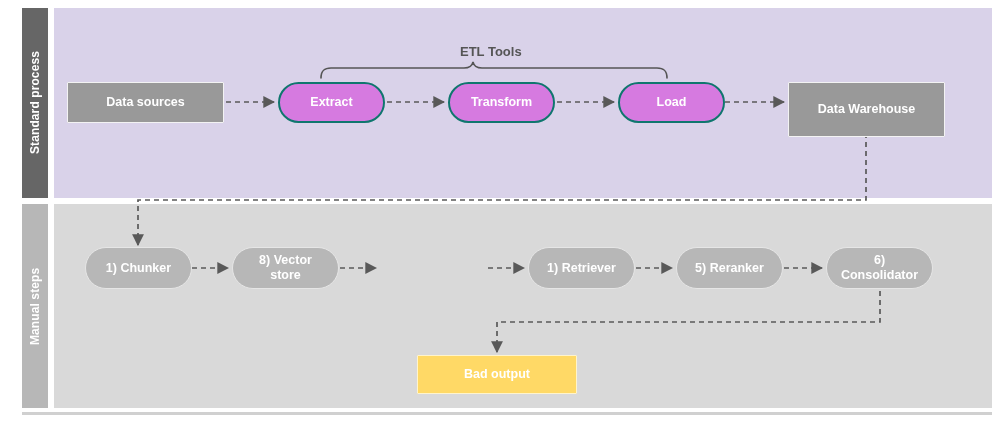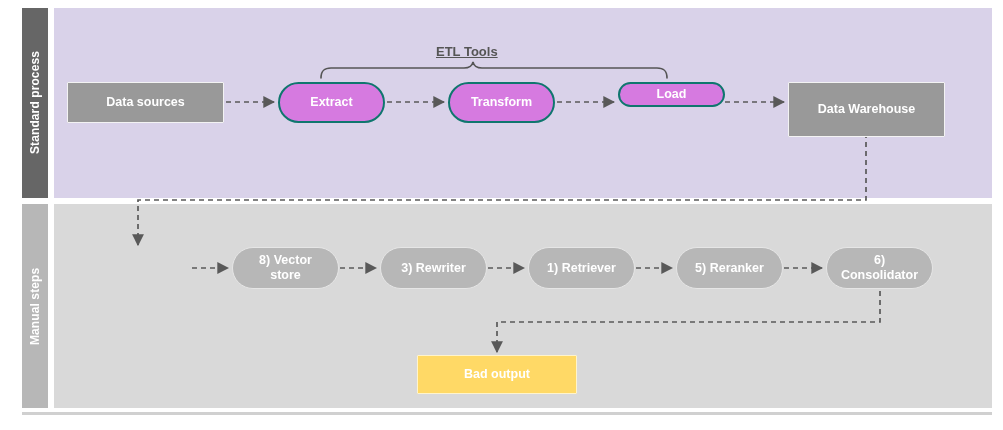--- a/index.html
+++ b/index.html
@@ -157,37 +157,37 @@
       <line x1="192" y1="268" x2="228" y2="268"></line>
       <line x1="340" y1="268" x2="376" y2="268"></line>
       <line x1="488" y1="268" x2="524" y2="268"></line>
       <line x1="636" y1="268" x2="672" y2="268"></line>
       <line x1="784" y1="268" x2="822" y2="268"></line>
     </g>
 
     <path d="M 880 291 L 880 322 L 497 322 L 497 352" stroke="#595959" stroke-width="1.7" fill="none" stroke-dasharray="5,4" marker-end="url(#arrow)"></path>
   </svg>
 
-  <div class="bracket-label" style="left:436px; top:44px;text-decoration:underline;">ETL Tools</div>
+  <div class="bracket-label" style="left:460px; top:44px;">ETL Tools</div>
 
   <div class="node rect" style="left:67px; top:82px; width:157px; height:41px;">Data sources</div>
 
   <div class="node pill-magenta" style="left:278px; top:82px; width:107px; height:41px;">Extract</div>
 
   <div class="node pill-magenta" style="left:448px; top:82px; width:107px; height:41px;text-align:center;">Transform</div>
 
-  <div class="node pill-magenta" style="left:618px; top:82px; width:107px; height:25px;">Load</div>
+  <div class="node pill-magenta" style="left:618px; top:82px; width:107px; height:41px;">Load</div>
 
   <div class="node rect" style="left:788px; top:82px; width:157px; height:55px;">Data Warehouse</div>
 
+  <div class="node pill-gray" style="left:85px; top:247px; width:107px; height:42px;">1) Chunker</div>
 
   <div class="node pill-gray" style="left:232px; top:247px; width:107px; height:42px; white-space:pre-line;">8) Vector
 store</div>
 
-  <div class="node pill-gray" style="left:380px; top:247px; width:107px; height:42px;">3) Rewriter</div>
 
   <div class="node pill-gray" style="left:528px; top:247px; width:107px; height:42px;">1) Retriever</div>
 
   <div class="node pill-gray" style="left:676px; top:247px; width:107px; height:42px;">5) Reranker</div>
 
   <div class="node pill-gray" style="left:826px; top:247px; width:107px; height:42px; white-space:pre-line;">6)
 Consolidator</div>
 
   <div class="node rect-yellow" style="left:417px; top:355px; width:160px; height:39px;">Bad output</div>
 

